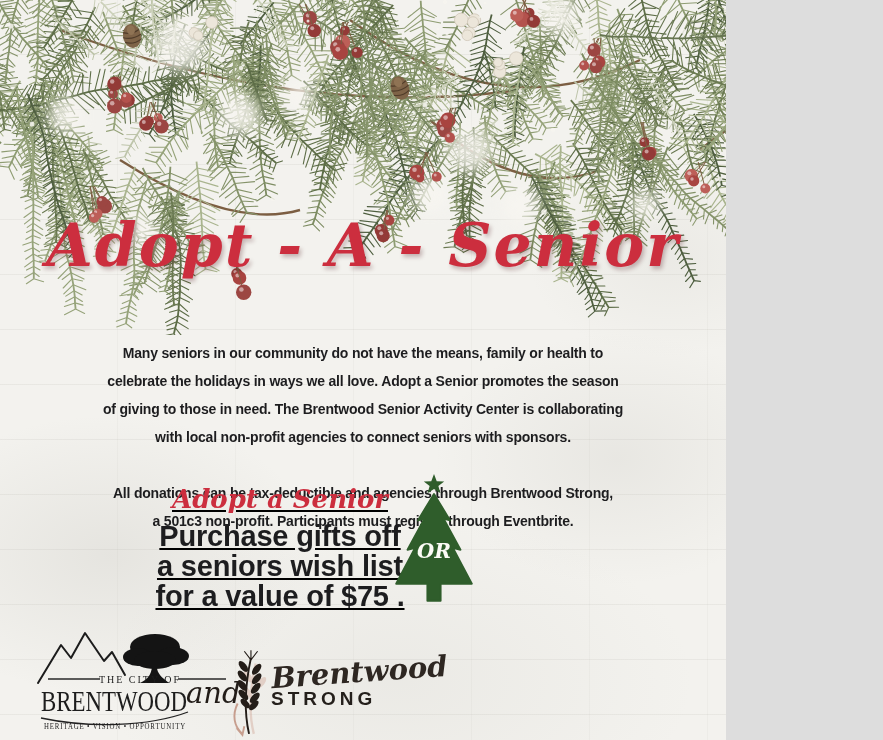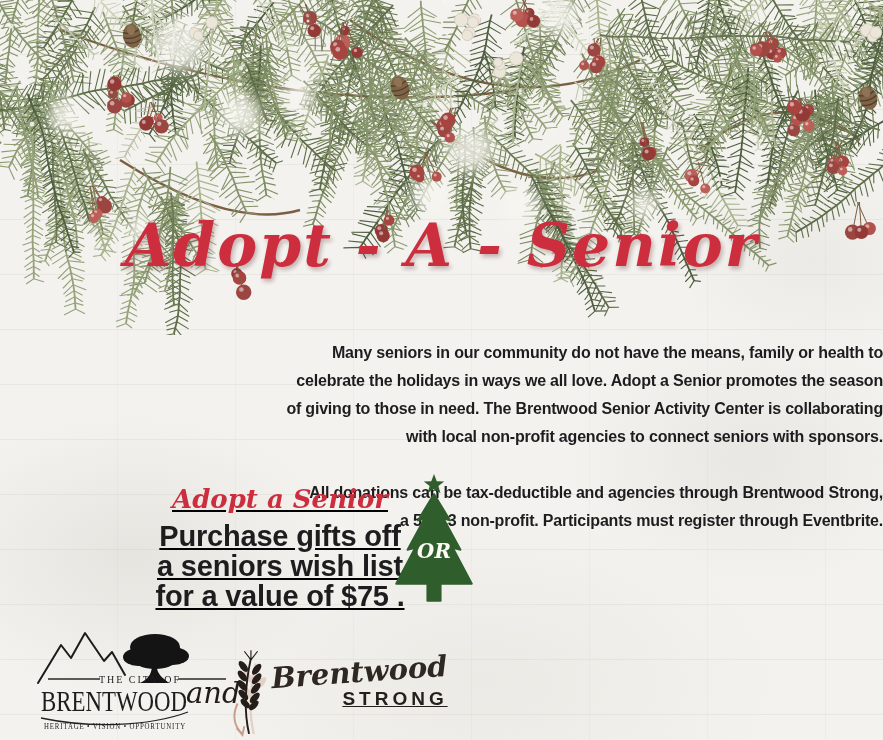--- a/index.html
+++ b/index.html
@@ -1,37 +1,38 @@
 <!DOCTYPE html>
 <html style="--accent-red: #cc2e3e; --tree-green: #2f5d2b; --contact-green: #1e4a23; --text-dark: #1d1d1f;"><head>
 <meta charset="utf-8">
 <style>
   html,body{margin:0;padding:0;background:#ddd;}
   .poster{
-    position:relative;width:883px;height:740px;overflow:hidden;
+    position:relative;width:702px;height:740px;overflow:hidden;
     font-family:"Liberation Sans",sans-serif;
     background-color:#f3f2ee;
     background-image:
       radial-gradient(ellipse 300px 200px at 15% 75%, rgba(175,173,165,.20), transparent 70%),
       radial-gradient(ellipse 260px 180px at 85% 62%, rgba(175,173,165,.16), transparent 70%),
       radial-gradient(ellipse 420px 240px at 55% 92%, rgba(185,183,175,.14), transparent 70%),
       radial-gradient(ellipse 200px 140px at 92% 35%, rgba(185,183,175,.14), transparent 70%),
       repeating-linear-gradient(180deg, transparent 0 54px, rgba(140,138,128,.10) 54px 55px),
       repeating-linear-gradient(90deg, transparent 0 117px, rgba(140,138,128,.06) 117px 118px);
+    padding-left: 24px;
   }
   #greenery{position:absolute;top:0;left:0;z-index:1;}
   .title{
     position:absolute;top:210px;left:0;right:0;margin:0;z-index:3;text-align:center;
     font-family:"DejaVu Serif",serif;font-style:italic;font-weight:700;
     font-size:60px;letter-spacing:2px;color:var(--accent-red,#ce2e3e);
     text-shadow:2px 3px 4px rgba(70,10,18,.28);
   }
   .intro{
-    position:absolute;top:311px;left:0;right:0;z-index:3;text-align:right;
-    font-weight:700;font-size:16px;line-height:28px;letter-spacing:-.2px;
+    position:absolute;top:311px;left:0;right:0;z-index:3;text-align:center;
+    font-weight:700;font-size:14px;line-height:28px;letter-spacing:-.2px;
     color:var(--text-dark,#1d1d1f);white-space:pre-line;
   }
   .option-col{position:absolute;z-index:3;text-align:center;text-decoration:underline;}
   .option-col.adopt{left:120px;top:484px;width:320px;}
   .option-col.donate{left:470px;top:486px;width:400px;}
   .script-heading{
     font-family:"DejaVu Serif",serif;font-style:italic;font-weight:700;
     font-size:26px;color:var(--accent-red,#ce2e3e);margin-bottom:7px;
   }
   .col-body{
@@ -52,21 +53,21 @@
   }
   .strong-logo{position:absolute;left:231px;top:648px;width:175px;height:92px;z-index:3;display:flex;}
   .wheat{width:38px;height:92px;flex:0 0 auto;}
   .strong-textcol{margin-left:2px;padding-top:10px;}
   .strong-script{
     font-family:"DejaVu Serif",serif;font-style:italic;font-weight:700;
     font-size:29px;color:#2e2722;transform:rotate(-4deg);line-height:1;
   }
   .strong-caps{
     font-weight:700;font-size:19px;letter-spacing:4px;color:#241f1b;
-    margin-top:2px;text-align:right;line-height:1;text-decoration:underline;
+    margin-top:2px;text-align:left;line-height:1;
   }
   .contact{
     position:absolute;left:435px;top:666px;width:440px;z-index:3;text-align:center;
     font-weight:700;color:var(--contact-green,#1e4a23);
   }
   .contact-name{font-size:22.5px;letter-spacing:-.2px;}
   .contact-phone{font-size:27px;letter-spacing:2px;margin-top:5px;}
 </style>
 </head>
 <body>

